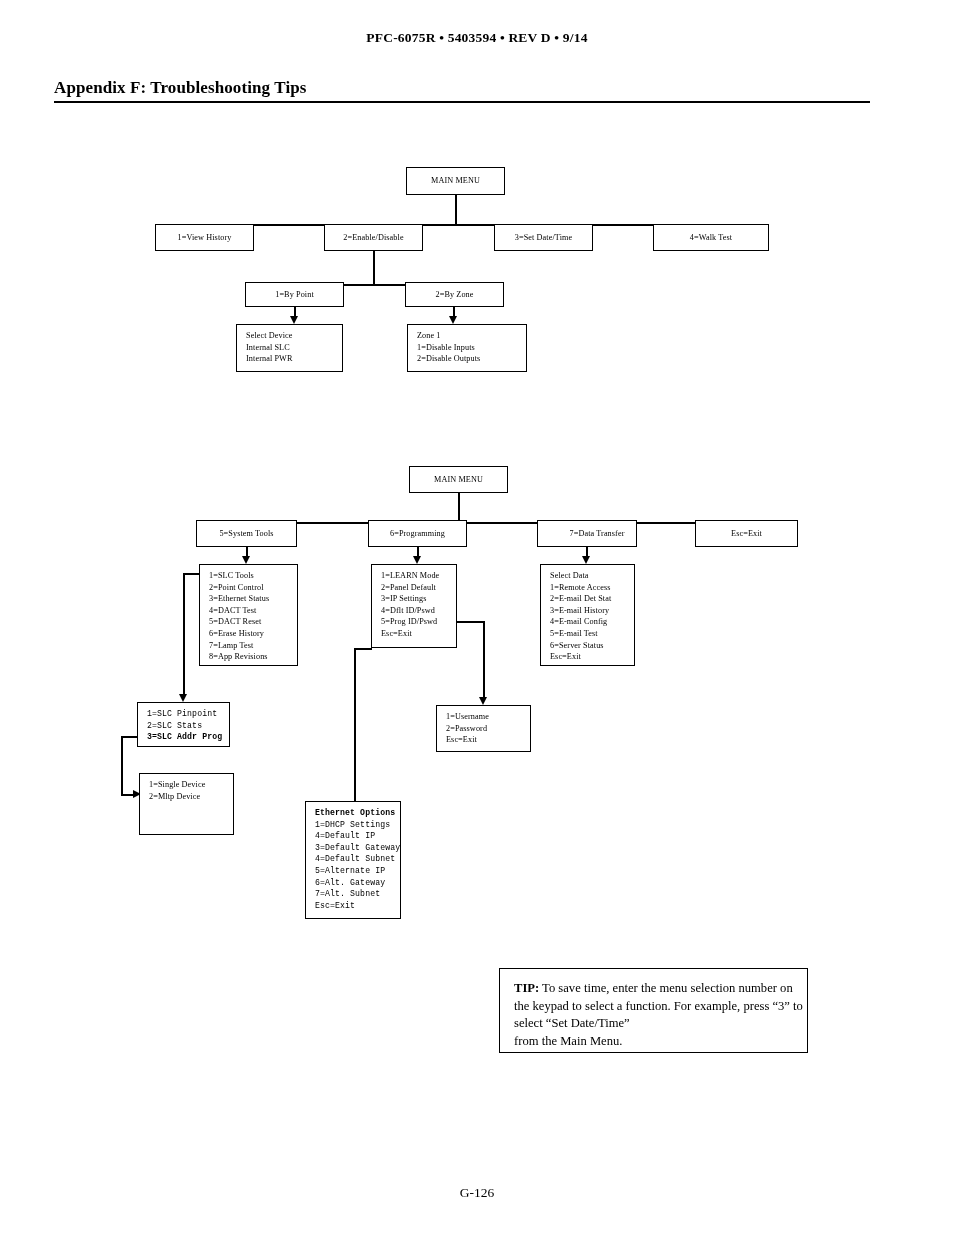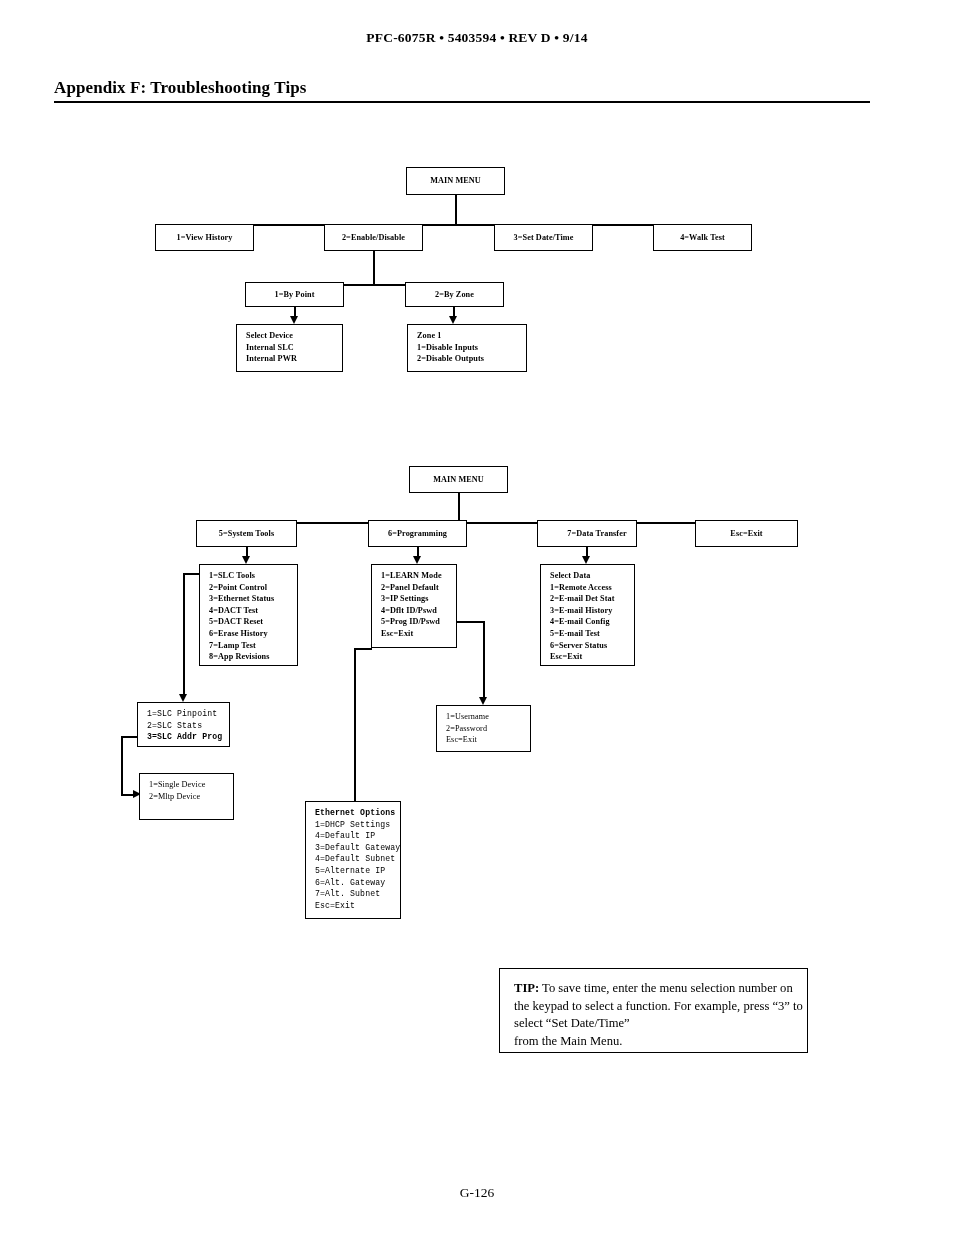--- a/index.html
+++ b/index.html
@@ -52,21 +52,21 @@
     font-size: 13.5px;
   }
 
   
   .node {
     position: absolute;
     box-sizing: border-box;
     border: 1.6px solid #000;
     background: #fff;
     font-size: 8.2px;
-    font-weight: bold;
+    font-weight: normal;
     line-height: 11.6px;
     letter-spacing: 0.1px;
   }
   .node.center {
     display: flex;
     align-items: center;
     justify-content: center;
     text-align: center;
   }
   .node.listbox {
@@ -130,21 +130,21 @@
 <div class="ln h" style="left:204px; top:224px; width:500px;"></div>
 
 <div class="ln v" style="left:204px; top:224px; height:16px;"></div>
 <div class="ln v" style="left:373px; top:224px; height:16px;"></div>
 <div class="ln v" style="left:543px; top:224px; height:16px;"></div>
 <div class="ln v" style="left:703px; top:224px; height:16px;"></div>
 
 <div class="node center" style="left:155px; top:224px; width:99px; height:27px;">1=View History</div>
 <div class="node center" style="left:324px; top:224px; width:99px; height:27px;">2=Enable/Disable</div>
 <div class="node center" style="left:494px; top:224px; width:99px; height:27px;">3=Set Date/Time</div>
-<div class="node center" style="left:653px; top:224px; width:99px; height:27px;">4=Walk Test</div>
+<div class="node center" style="left:653px; top:224px; width:116px; height:27px;">4=Walk Test</div>
 
 <div class="ln v" style="left:373px; top:251px; height:33px;"></div>
 <div class="ln h" style="left:294px; top:284px; width:160px;"></div>
 <div class="ln v" style="left:294px; top:284px; height:14px;"></div>
 <div class="ln v" style="left:453px; top:284px; height:14px;"></div>
 
 <div class="node center" style="left:245px; top:282px; width:99px; height:25px;">1=By Point</div>
 <div class="node center" style="left:405px; top:282px; width:99px; height:25px;">2=By Zone</div>
 
 <div class="ln v" style="left:294px; top:307px; height:11px;"></div>
@@ -226,21 +226,21 @@
   <div class="row">1=SLC Pinpoint</div>
   <div class="row">2=SLC Stats</div>
   <div class="row strong">3=SLC Addr Prog</div>
 </div>
 
 <div class="ln h" style="left:121px; top:736px; width:17px;"></div>
 <div class="ln v" style="left:121px; top:736px; height:59px;"></div>
 <div class="ln h" style="left:121px; top:794px; width:14px;"></div>
 <div class="arw right" style="left:133px; top:790px;"></div>
 
-<div class="node listbox lightbox" style="left:139px; top:773px; width:95px; height:47px;">
+<div class="node listbox lightbox" style="left:139px; top:773px; width:95px; height:62px;">
   <div class="row">1=Single Device</div>
   <div class="row">2=Mltp Device</div>
 </div>
 
 <div class="ln h" style="left:456px; top:621px; width:28px;"></div>
 <div class="ln v" style="left:483px; top:621px; height:77px;"></div>
 <div class="arw down" style="left:479px; top:697px;"></div>
 
 <div class="node listbox lightbox" style="left:436px; top:705px; width:95px; height:47px;">
   <div class="row">1=Username</div>

